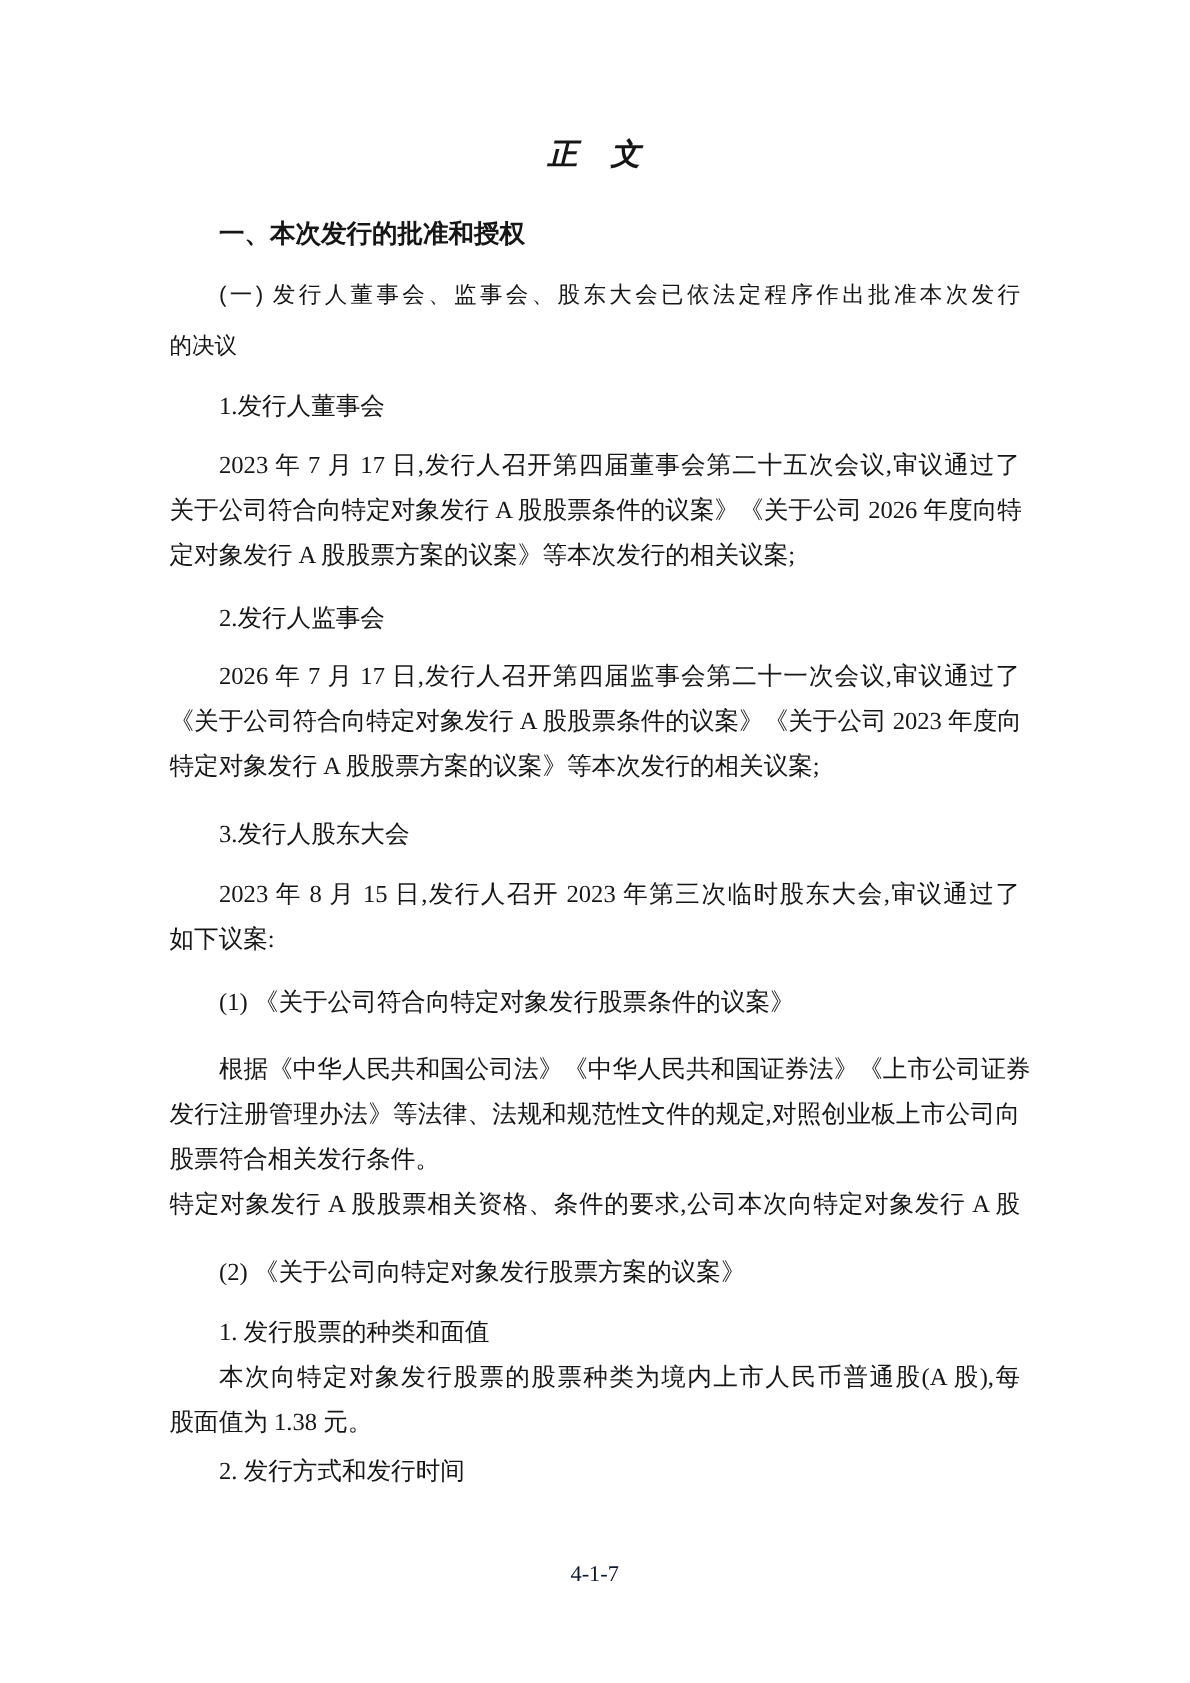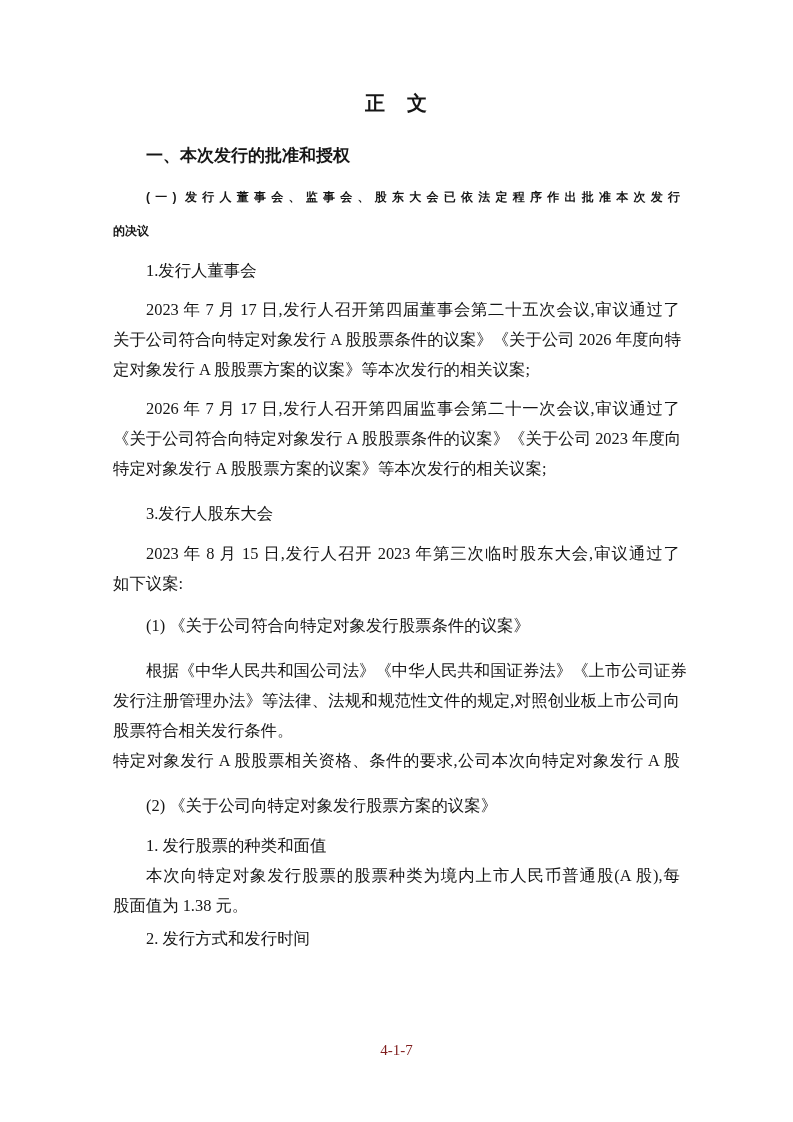--- a/index.html
+++ b/index.html
@@ -17,56 +17,57 @@
     line-height: 30px;
     color: #161616;
   }
   .doc-title {
     font-family: "Liberation Sans", "DejaVu Sans", sans-serif;
     font-weight: bold;
     font-size: 20px;
     line-height: 26px;
     text-align: center;
     letter-spacing: 1px;
+    font-style: italic;
   }
   .h1 {
     margin-top: 28px;
     font-family: "Liberation Sans", "DejaVu Sans", sans-serif;
     font-weight: bold;
     font-size: 17px;
     line-height: 24px;
     text-indent: 33px;
     white-space: nowrap;
   }
   .h2 { margin-top: 12px; }
   .h2 .line {
     font-family: "Liberation Sans", "DejaVu Sans", sans-serif;
-    font-weight: bold;
-    font-size: 12px;
+    font-weight: normal;
+    font-size: 15px;
     line-height: 34px;
   }
   .line { white-space: nowrap; }
   .indent { text-indent: 33px; }
   .fill { text-align: justify; text-align-last: justify; }
   .sub, .item { text-indent: 33px; white-space: nowrap; }
   .mt8  { margin-top: 8px; }
   .mt10 { margin-top: 10px; }
   .mt12 { margin-top: 12px; }
   .mt13 { margin-top: 9px; }
   .mt15 { margin-top: 15px; }
   .mt3  { margin-top: 3px; }
   .footer {
     position: absolute;
     top: 1040px;
     left: 0;
     right: 0;
     text-align: center;
     font-size: 15px;
     line-height: 20px;
-    color: #7f1d1d;
+    color: #0f172a;
   }
 </style>
 </head>
 <body>
 
 <div class="page">
 
   <div class="doc-title">正　文</div>
 
   <div class="h1">一、本次发行的批准和授权</div>
@@ -77,20 +78,21 @@
   </div>
 
   <div class="sub mt8">1.发行人董事会</div>
 
   <div class="mt13">
     <div class="line indent fill">2023 年 7 月 17 日,发行人召开第四届董事会第二十五次会议,审议通过了</div>
     <div class="line fill">关于公司符合向特定对象发行 A 股股票条件的议案》《关于公司 2026 年度向特</div>
     <div class="line">定对象发行 A 股股票方案的议案》等本次发行的相关议案;</div>
   </div>
 
+  <div class="sub mt12">2.发行人监事会</div>
 
   <div class="mt13">
     <div class="line indent fill">2026 年 7 月 17 日,发行人召开第四届监事会第二十一次会议,审议通过了</div>
     <div class="line fill">《关于公司符合向特定对象发行 A 股股票条件的议案》《关于公司 2023 年度向</div>
     <div class="line">特定对象发行 A 股股票方案的议案》等本次发行的相关议案;</div>
   </div>
 
   <div class="sub mt15">3.发行人股东大会</div>
 
   <div class="mt10">

